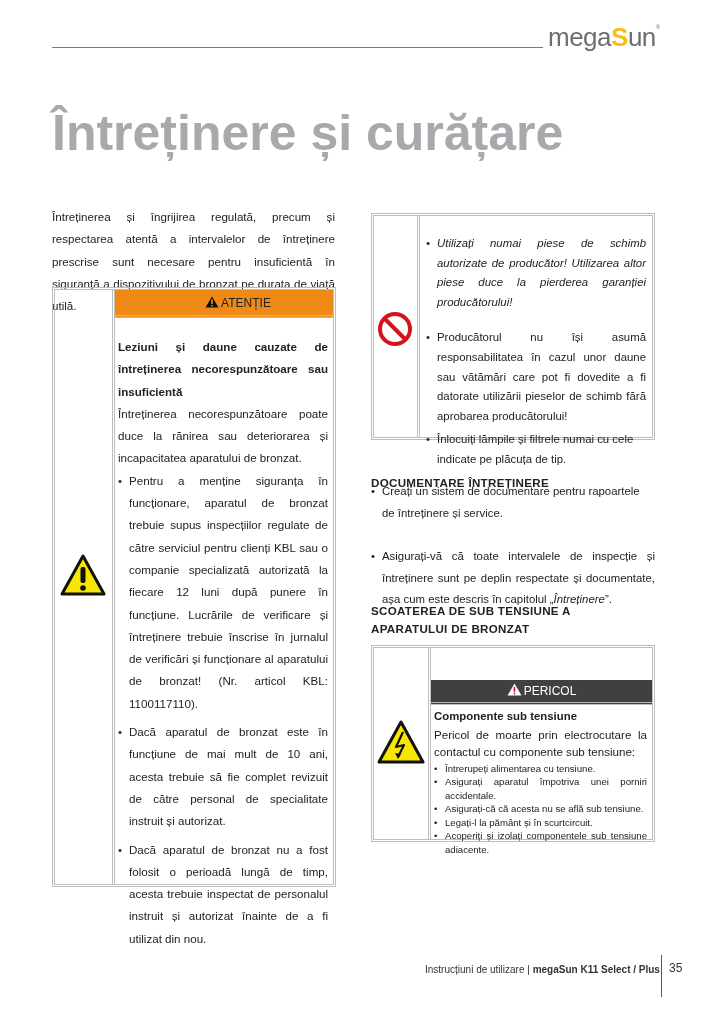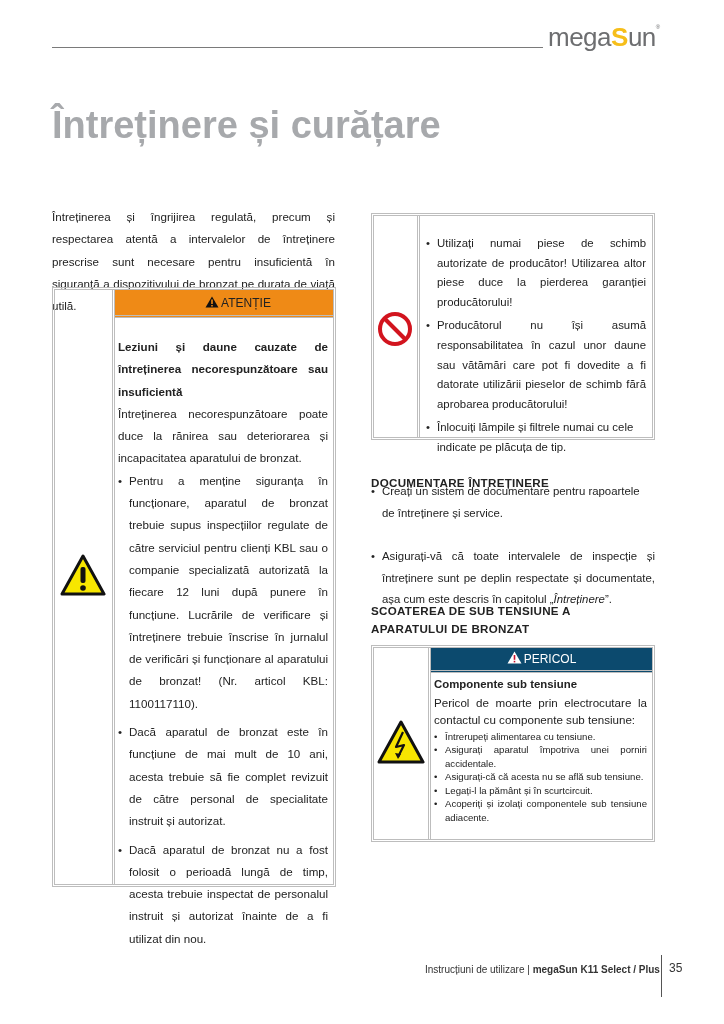--- a/index.html
+++ b/index.html
@@ -3,21 +3,21 @@
 <meta charset="utf-8">
 <style>
   html, body { margin:0; padding:0; background:#ffffff; }
   body { width:724px; height:1024px; position:relative; overflow:hidden;
          font-family:"Liberation Sans", sans-serif; color:#222; }
   .abs { position:absolute; }
   .header-line { left:52px; top:47px; width:491px; height:1px; background:#7a7a7a; }
   .logo { left:548px; top:22px; font-size:26px; color:#6d6e70; letter-spacing:-0.5px; font-family:"Liberation Sans", sans-serif; }
   .logo .s { color:#f6be1a; font-weight:bold; }
   .logo .reg { font-size:6px; vertical-align:top; position:relative; top:2px; }
-  .title { left:52px; top:104px; font-size:38px; font-weight:bold; color:#a7a9ac; letter-spacing:0px; white-space:nowrap; }
+  .title { left:52px; top:104px; font-size:50px; font-weight:bold; color:#a7a9ac; letter-spacing:0px; white-space:nowrap; }
   .intro { left:52px; top:206px; width:283px; font-size:11.6px; line-height:22.3px; text-align:justify; color:#222; }
 
   .box { border:3px double #bdbdbd; box-sizing:border-box; }
   .box .iconcol { position:absolute; top:0; bottom:0; border-right:3px double #bdbdbd; }
   .banner { text-align:center; color:#fff; font-size:12px; height:24px; line-height:24px; }
   .banner .tri { display:inline-block; vertical-align:middle; margin-right:2px; position:relative; top:-2px; }
   .content { font-size:11.6px; line-height:22.3px; color:#222; text-align:justify; }
   ul.bl { list-style:none; margin:0; padding:0; }
   ul.bl li { position:relative; padding-left:11px; }
   ul.bl li::before { content:"•"; position:absolute; left:0; top:0; }
@@ -67,21 +67,21 @@
 
 <div class="abs box" style="left:371px; top:213px; width:284px; height:227px;">
   <div class="iconcol" style="left:0; width:43px;">
     <svg width="36" height="36" viewBox="0 0 36 36" style="position:absolute; left:3px; top:95px;">
       <circle cx="18" cy="18" r="15" fill="#fff" stroke="#d2141e" stroke-width="4"></circle>
       <line x1="7.5" y1="7.5" x2="28.5" y2="28.5" stroke="#d2141e" stroke-width="4"></line>
     </svg>
   </div>
   <div class="content" style="position:absolute; left:52px; right:6px; top:18px; font-size:11.4px; line-height:19.6px;">
     <ul class="bl">
-      <li style="margin-bottom:4px;">Utilizați numai piese de schimb autorizate de producător! Utilizarea altor piese duce la pierderea garanției producătorului!</li>
+      <li style="margin-bottom:16px;font-style:italic;">Utilizați numai piese de schimb autorizate de producător! Utilizarea altor piese duce la pierderea garanției producătorului!</li>
       <li style="margin-bottom:4px;">Producătorul nu își asumă responsabilitatea în cazul unor daune sau vătămări care pot fi dovedite a fi datorate utilizării pieselor de schimb fără aprobarea producătorului!</li>
       <li style="text-align:left;">Înlocuiți lămpile și filtrele numai cu cele indicate pe plăcuța de tip.</li>
     </ul>
   </div>
 </div>
 
 <div class="abs h2" style="left:371px; top:474px;">DOCUMENTARE ÎNTREȚINERE</div>
 <div class="abs content" style="left:371px; top:481px; width:284px; font-size:11.4px; line-height:21.6px;">
   <ul class="bl">
     <li style="margin-bottom:22px; text-align:left;">Creați un sistem de documentare pentru rapoartele de întreținere și service.</li>
@@ -96,21 +96,21 @@
 
 <div class="abs box" style="left:371px; top:645px; width:284px; height:197px;">
   <div class="iconcol" style="left:0; width:54px;">
     <svg width="48" height="44" viewBox="0 0 48 44" style="position:absolute; left:3px; top:72px;">
       <polygon points="24,2 46,42 2,42" fill="#f7e600" stroke="#111" stroke-width="3" stroke-linejoin="round"></polygon>
       <polyline points="26,12 19,27 27,25 21,37" fill="none" stroke="#111" stroke-width="2.2" stroke-linejoin="round"></polyline>
       <polygon points="18,33 21,39 24,34" fill="#111"></polygon>
     </svg>
   </div>
   <div style="position:absolute; left:57px; right:0; top:0;">
-    <div class="banner" style="background:#0c4a6e; border-bottom:3px double #bdbdbd; height:22px; line-height:23px;">
+    <div class="banner" style="background:#404040; border-bottom:3px double #bdbdbd; height:22px; line-height:23px;margin-top:32px;">
       <svg class="tri" width="15" height="13" viewBox="0 0 15 13">
           <polygon points="7.5,0.5 14.5,12.5 0.5,12.5" fill="#fff"></polygon>
           <rect x="6.7" y="4" width="1.6" height="4.8" fill="#c8102e"></rect>
           <rect x="6.7" y="9.8" width="1.6" height="1.6" fill="#c8102e"></rect>
         </svg><span>PERICOL</span>
     </div>
     <div class="content" style="padding:3px 5px 0 3px; font-size:11.4px; line-height:17.5px;">
       <div style="font-weight:bold;">Componente sub tensiune</div>
       <div style="font-size:11.6px;">Pericol de moarte prin electrocutare la contactul cu componente sub tensiune:</div>
       <ul class="bl" style="font-size:9.6px; line-height:13.6px; margin-top:1px;">

